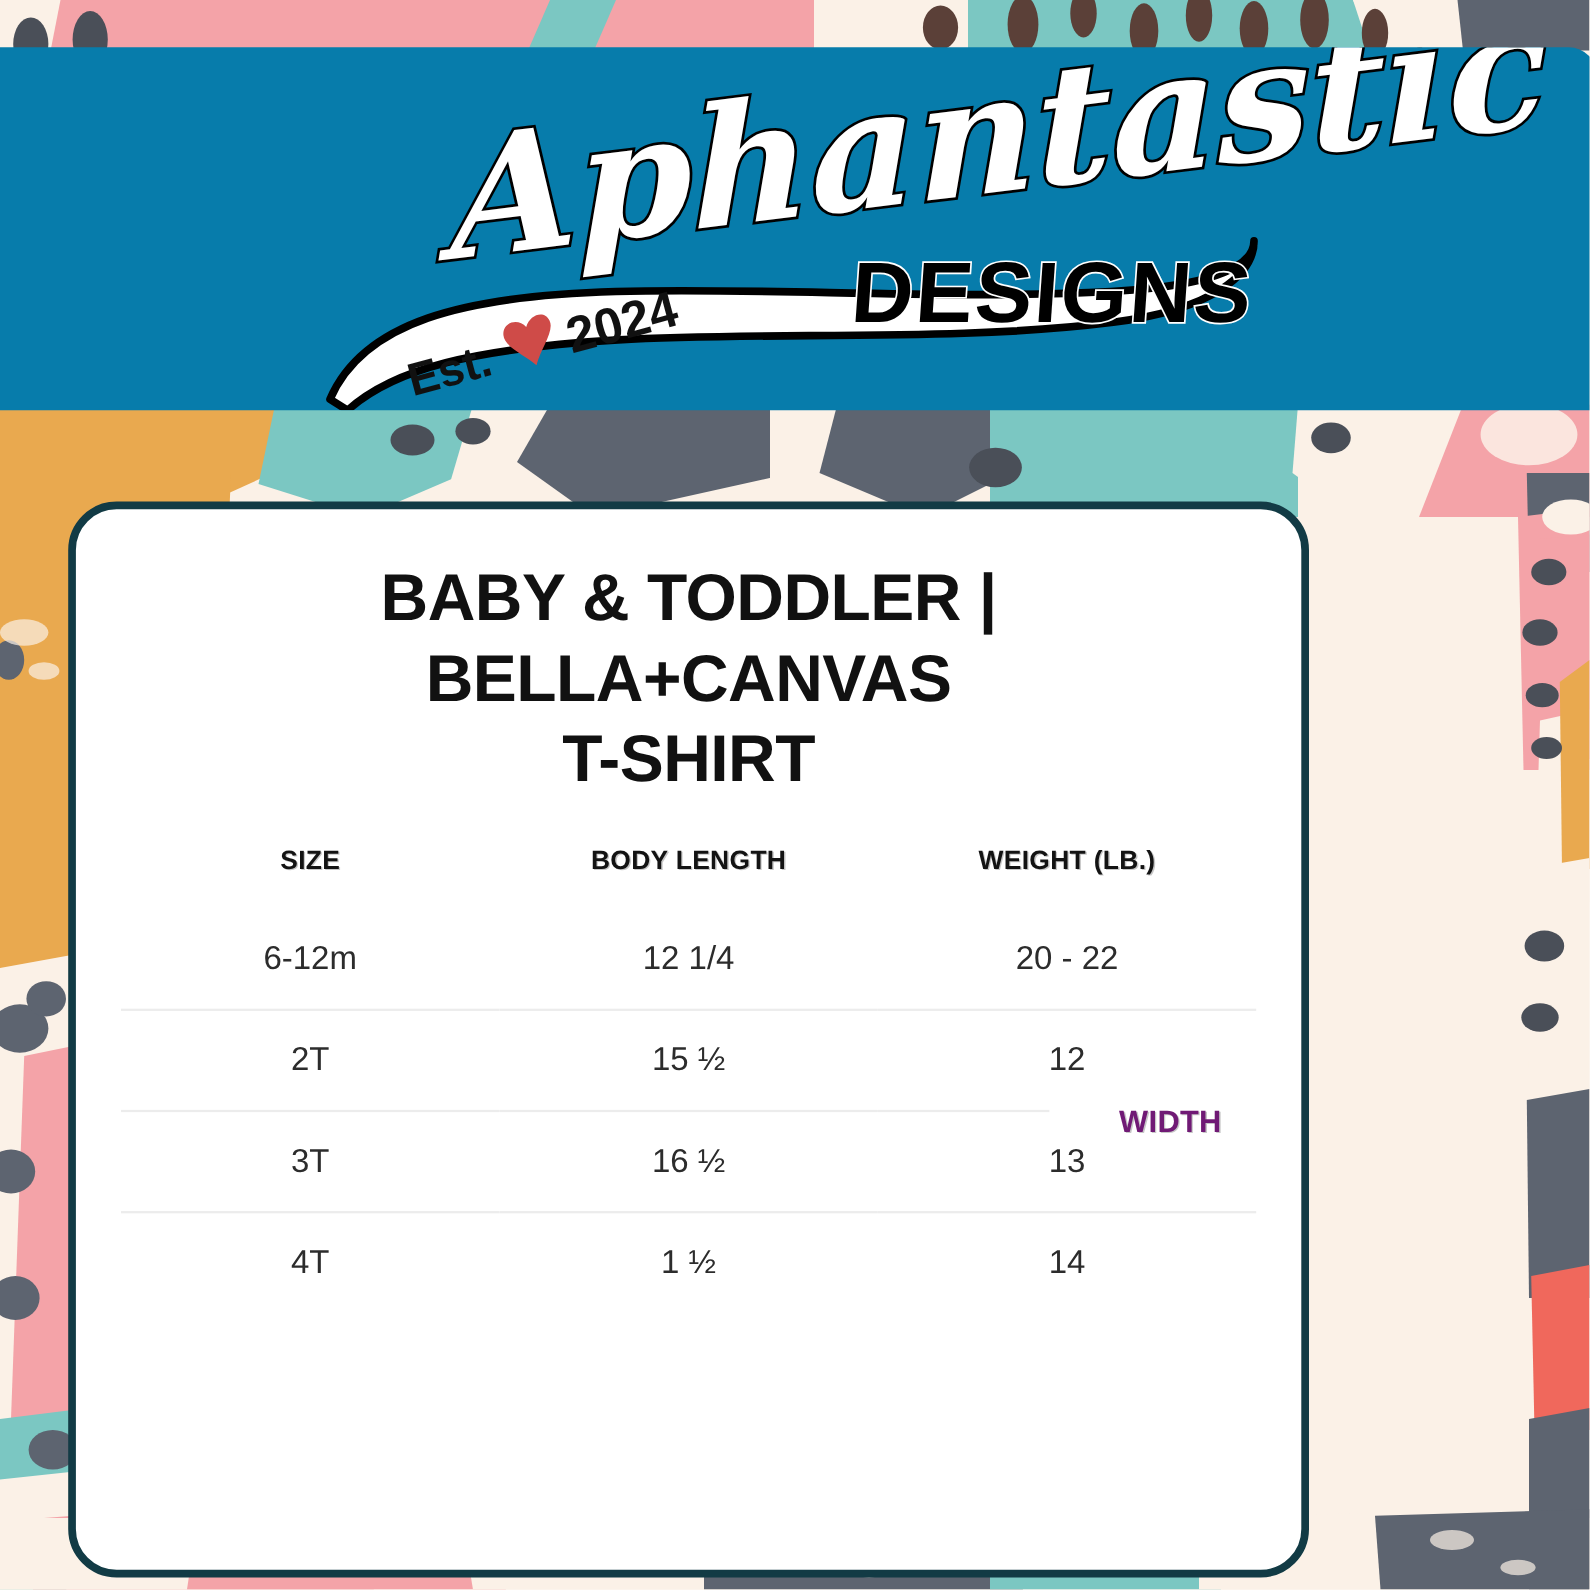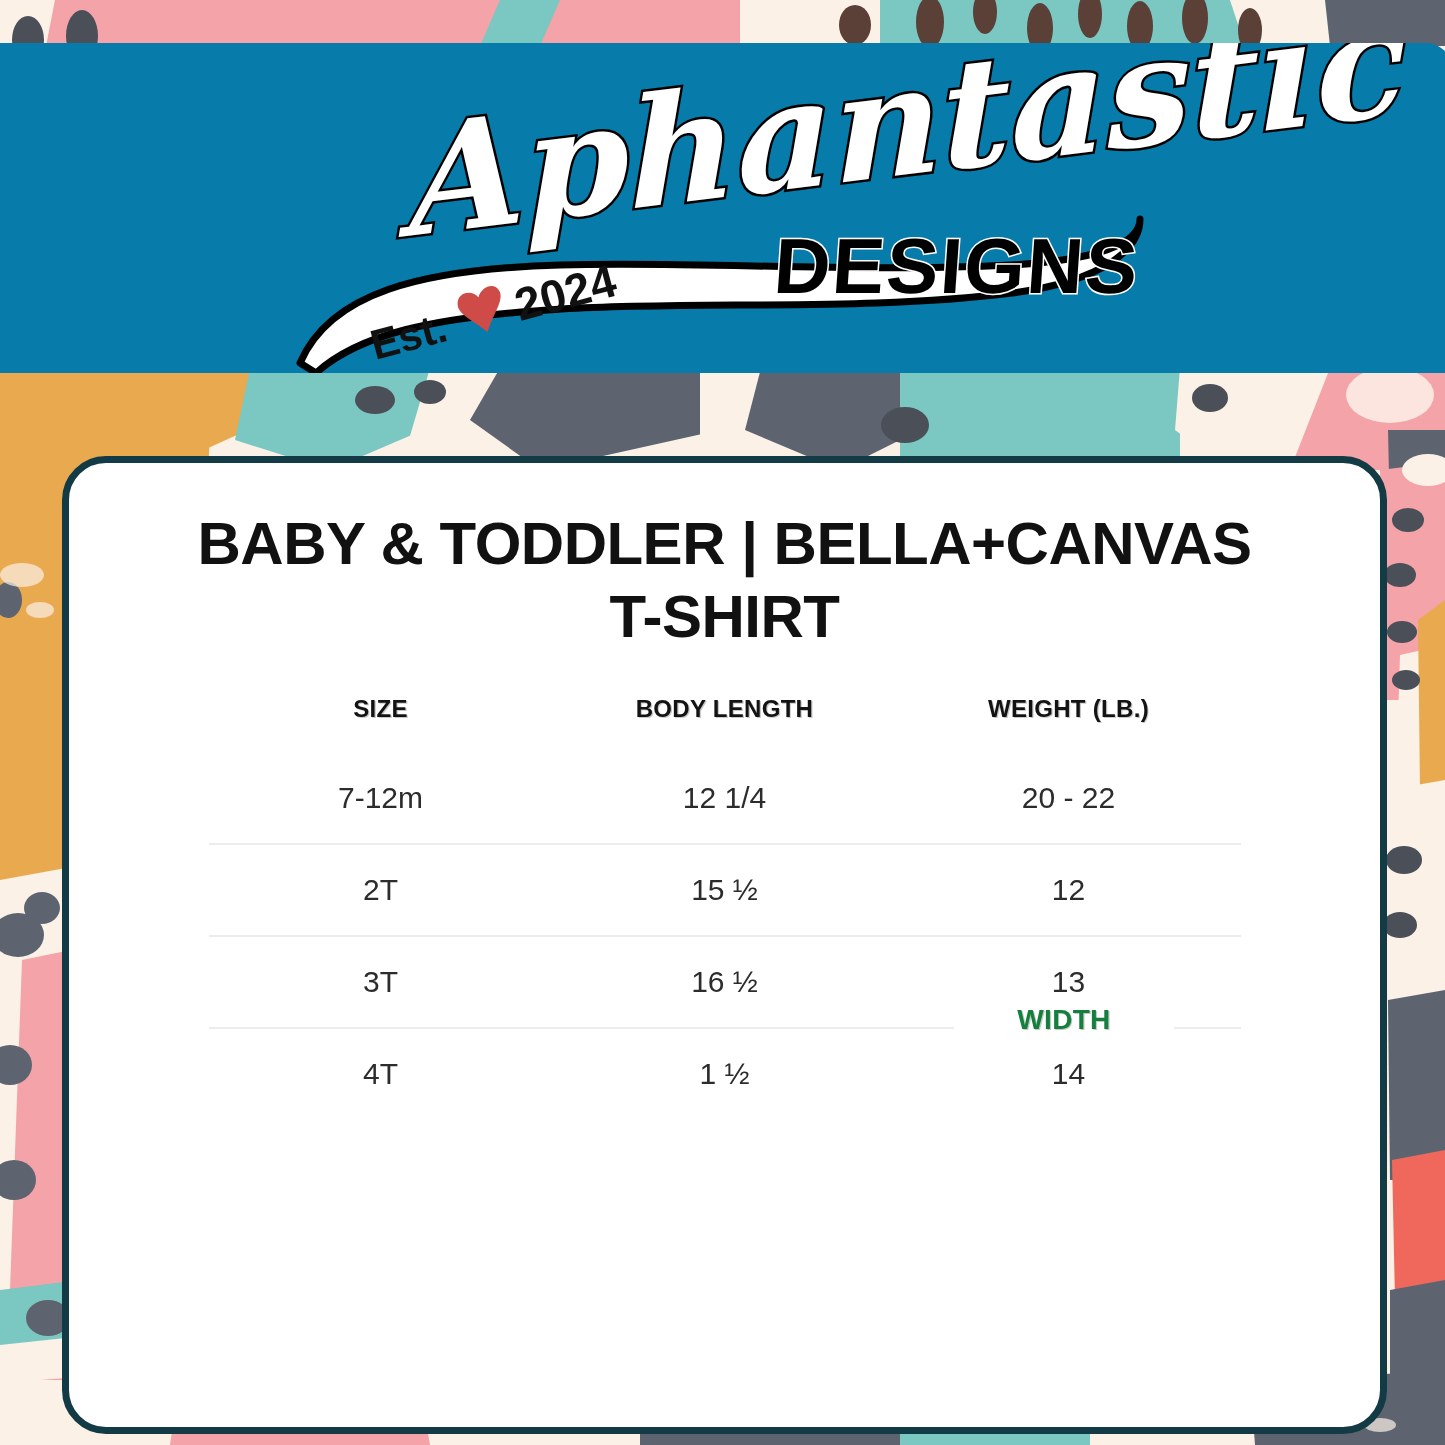--- a/index.html
+++ b/index.html
@@ -44,21 +44,21 @@
     left: 0; top: 0;
     width: 1452px;
     height: 330px;
   }
 
   
   .size-card {
     position: absolute;
     left: 62px;
     top: 456px;
-    width: 1325px;
+    width: 1128px;
     height: 978px;
     background: #ffffff;
     border: 7px solid #123b45;
     border-radius: 44px;
     z-index: 10;
     padding: 34px 0 0 0;
   }
 
   .card-title {
     font-family: "Liberation Sans", sans-serif;
@@ -115,21 +115,21 @@
   .width-label {
     position: absolute;
     left: 954px;
     top: 1002px;
     width: 220px;
     text-align: center;
     font-family: "Liberation Sans", sans-serif;
     font-weight: bold;
     font-size: 28px;
     letter-spacing: 0.3px;
-    color: #15803d;
+    color: #701a75;
     text-shadow: 1.2px 1.2px 0 rgba(0,0,0,0.22);
     background: #ffffff;
     z-index: 14;
     padding: 2px 6px;
   }
 
   .table-holder { position: relative; }
 </style>
 </head>
 <body>
@@ -274,21 +274,21 @@
     <table class="size-table">
       <thead>
         <tr>
           <th class="col-size">SIZE</th>
           <th>BODY LENGTH</th>
           <th>WEIGHT (LB.)</th>
         </tr>
       </thead>
       <tbody>
         <tr>
-          <td class="col-size">7-12m</td>
+          <td class="col-size">6-12m</td>
           <td>12 1/4</td>
           <td>20 - 22</td>
         </tr>
         <tr>
           <td class="col-size">2T</td>
           <td>15 ½</td>
           <td>12</td>
         </tr>
         <tr>
           <td class="col-size">3T</td>

